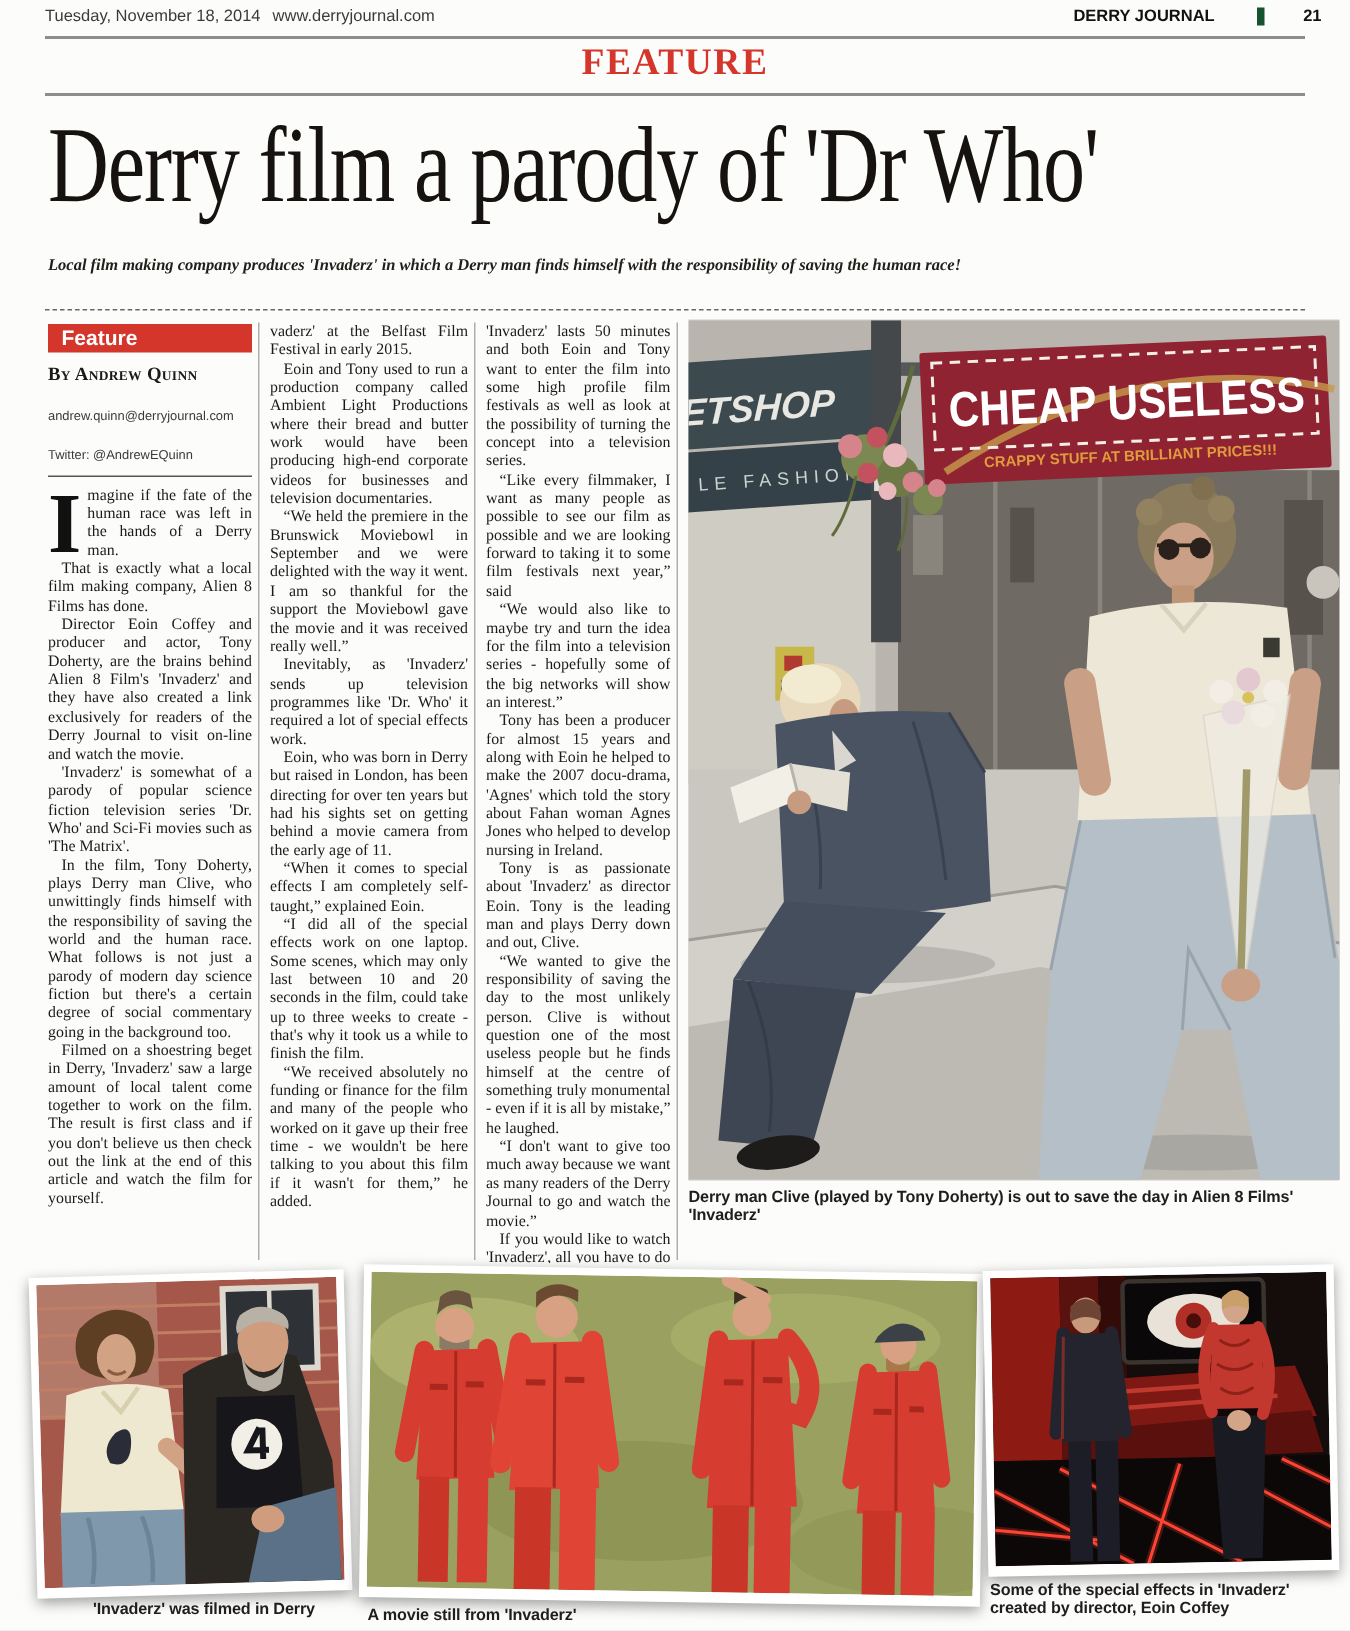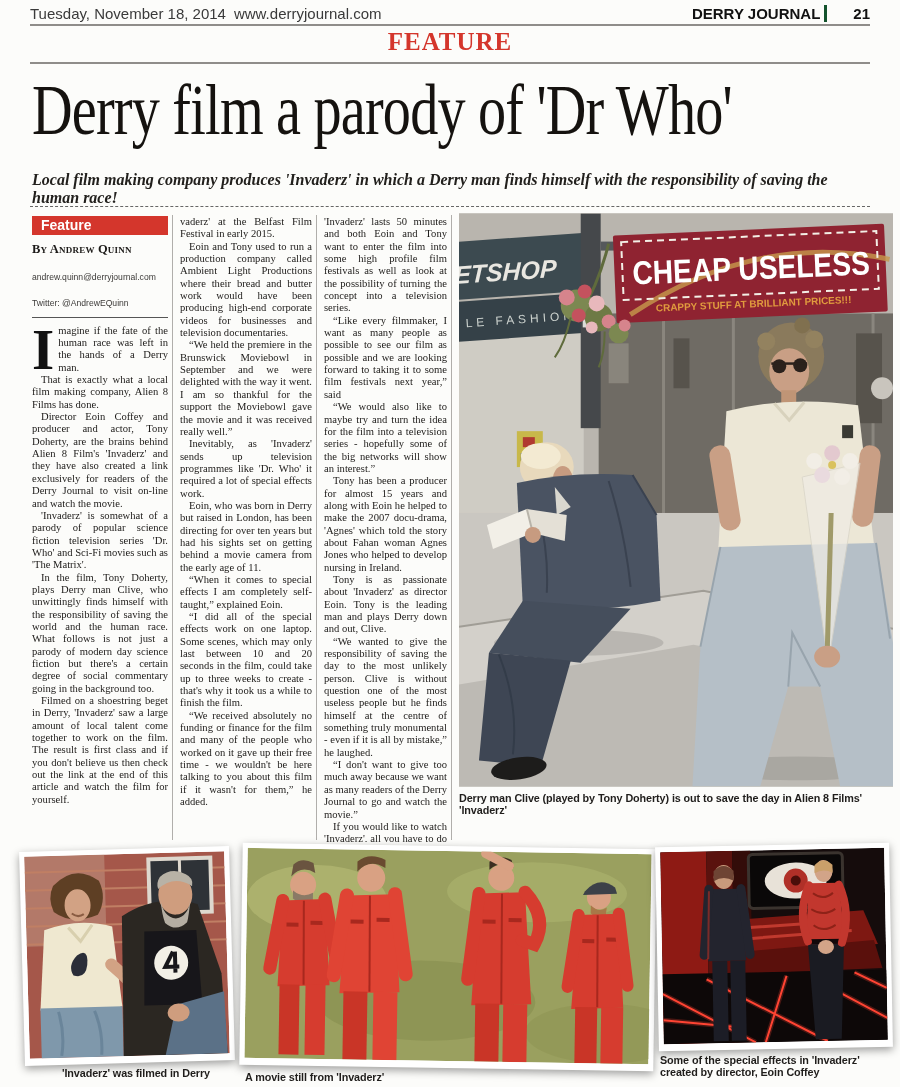--- a/index.html
+++ b/index.html
@@ -3,38 +3,38 @@
 <meta charset="utf-8">
 <style>
   * { box-sizing: border-box; }
   html,body { margin:0; padding:0; background:#e9e9e7; }
   .page {
     position:relative; width:900px; height:1087px; margin:0 auto;
     background:#fcfcfa; color:#1a1a1a; overflow:hidden;
     font-family:"Liberation Serif", serif;
   }
   
-  .topbar { position:absolute; top:5px; left:30px; right:30px; height:14px;
-    font-family:"Liberation Sans", sans-serif; font-size:15px; color:#3a3a3a; }
+  .topbar { position:absolute; top:5px; left:30px; right:19px; height:14px;
+    font-family:"Liberation Sans", sans-serif; font-size:11px; color:#3a3a3a; }
   .topbar .left { float:left; }
   .topbar .left .site { margin-left:8px; }
   .topbar .right { float:right; font-weight:bold; color:#111; }
   .topbar .right .pgnum { margin-left:26px; }
-  .topbar .right .mast { padding-right:4px; border-right:3px solid #14532d; }
+  .topbar .right .mast { padding-right:28px; border-right:5px solid #14532d; }
   .hrule { position:absolute; left:30px; right:30px; border-top:2px solid #8f8d8a; }
   .r1 { top:24px; } .r2 { top:62px; }
   .section-label { position:absolute; top:28px; left:0; width:100%; text-align:center;
     font-family:"Liberation Serif", serif; font-weight:bold; font-size:25px;
     letter-spacing:1px; color:#d4362c; }
   
   .headline { position:absolute; top:74px; left:32px; width:860px;
     font-size:72px; line-height:1.02; letter-spacing:-1px; color:#15120f;
     white-space:nowrap; transform:scaleX(0.78); transform-origin:left top; }
   .standfirst { position:absolute; top:171px; left:32px; width:845px;
-    font-weight:bold; font-style:italic; font-size:16px; color:#22201d; }
+    font-weight:bold; font-style:italic; font-size:11px; color:#22201d; }
   .rdash { position:absolute; top:206px; left:30px; right:30px; border-top:1px dashed #666; }
   
   .vrule { position:absolute; top:215px; height:625px; border-left:1px solid #b0aeab; }
   .v1 { left:172px; } .v2 { left:316px; } .v3 { left:451px; }
   .col { position:absolute; top:216px; height:626px; overflow:hidden;
     font-size:10.6px; line-height:12.35px; text-align:justify; color:#1c1a18;
     overflow-wrap:break-word; }
   .c1 { left:32px; width:136px; }
   .c2 { left:180px; width:132px; }
   .c3 { left:324px; width:123px; }

